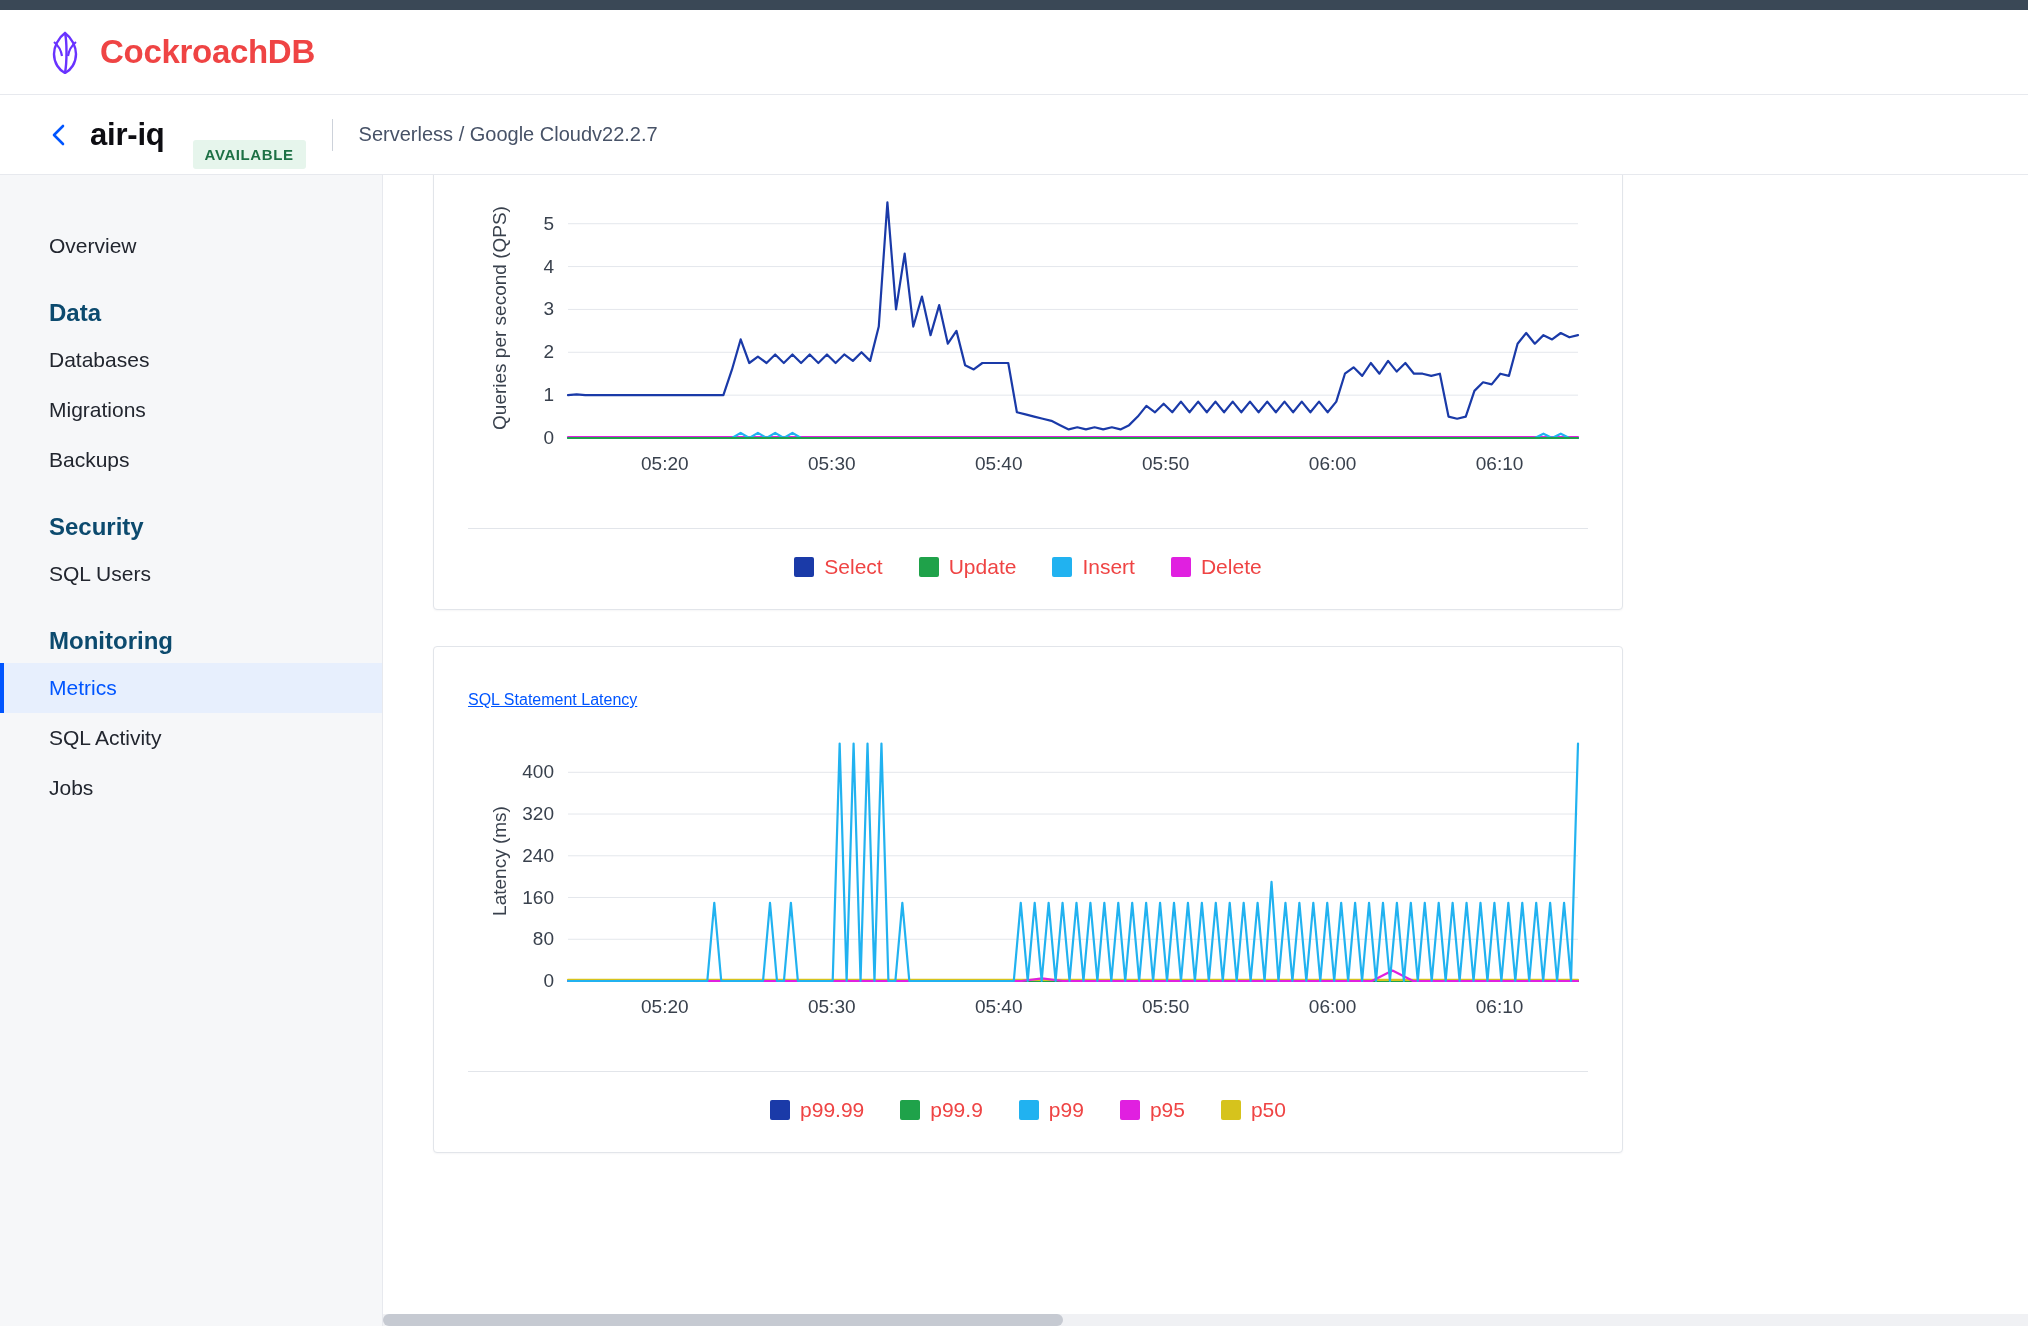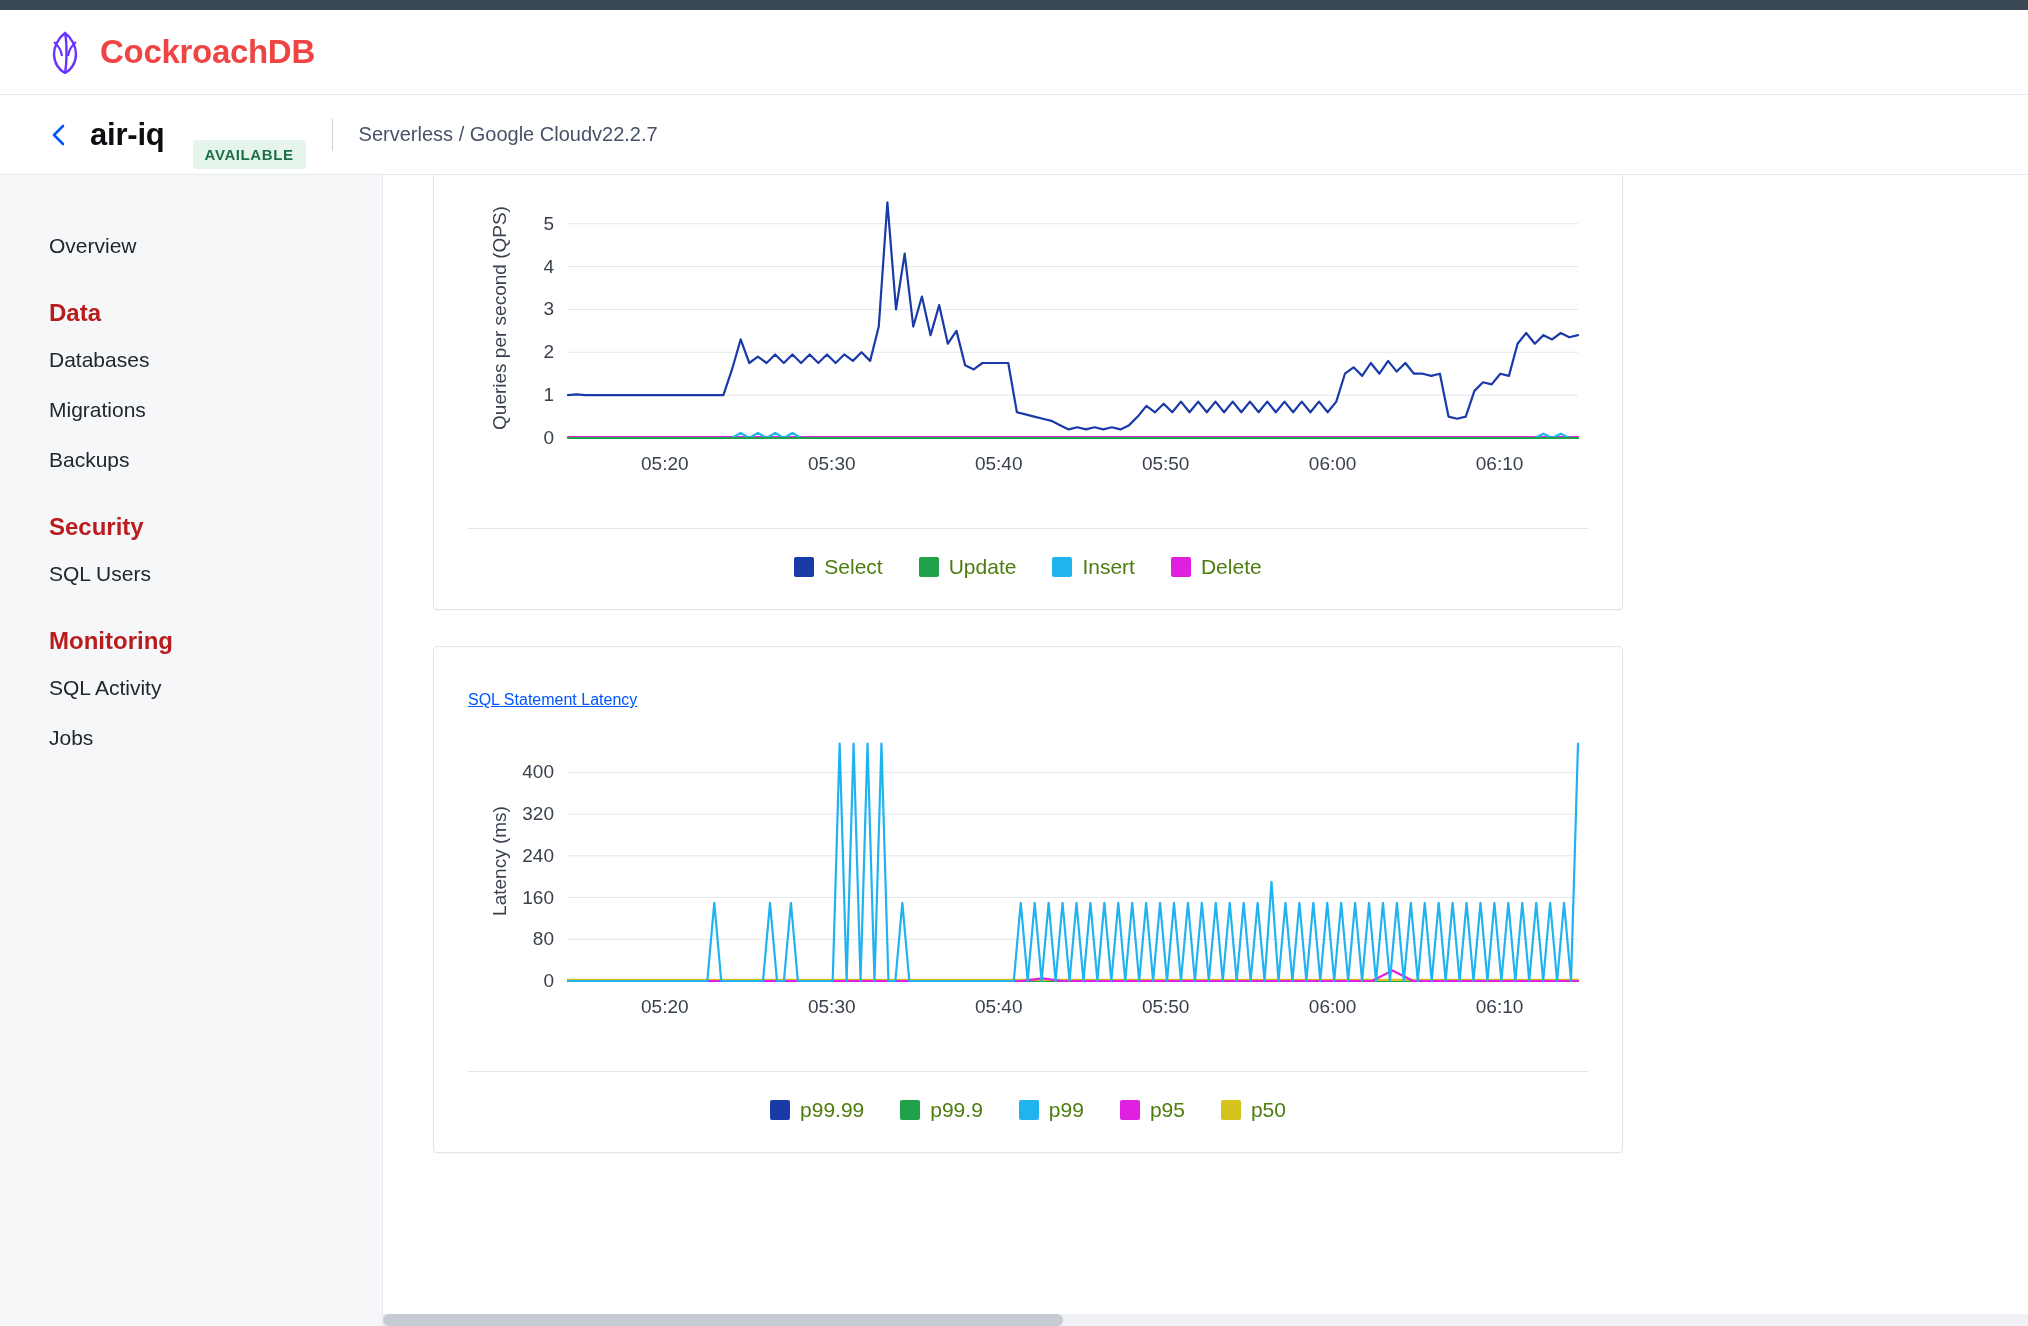--- a/index.html
+++ b/index.html
@@ -107,21 +107,21 @@
     cursor: pointer;
   }
   .nav-link.active {
     background: #e7effd;
     color: #0055ff;
     box-shadow: inset 4px 0 0 #0055ff;
   }
   .nav-section {
     font-size: 24px;
     font-weight: 700;
-    color: #b91c1c;
+    color: #0c4a6e;
     padding: 28px 0 8px 49px;
   }
   .content {
     flex: 1;
     background: #ffffff;
     padding: 0 0 0 0;
     overflow: hidden;
     position: relative;
   }
   .card {
@@ -154,21 +154,21 @@
     padding: 26px 0 30px 0;
     display: flex;
     justify-content: center;
     gap: 36px;
   }
   .legend-item {
     display: flex;
     align-items: center;
     gap: 10px;
     font-size: 21px;
-    color: #4d7c0f;
+    color: #ef4444;
     cursor: pointer;
   }
   .legend-swatch {
     width: 20px;
     height: 20px;
     border-radius: 2px;
     display: inline-block;
   }
   .scrollbar-h {
     position: absolute;
@@ -222,20 +222,21 @@
 
   <nav class="sidebar">
     <a class="nav-link">Overview</a>
     <div class="nav-section">Data</div>
     <a class="nav-link">Databases</a>
     <a class="nav-link">Migrations</a>
     <a class="nav-link">Backups</a>
     <div class="nav-section">Security</div>
     <a class="nav-link">SQL Users</a>
     <div class="nav-section">Monitoring</div>
+    <a class="nav-link active">Metrics</a>
     <a class="nav-link">SQL Activity</a>
     <a class="nav-link">Jobs</a>
   </nav>
 
   <main class="content">
 
     <section class="card first">
       <div class="chart-wrap">
         <svg id="chart1" width="1150" height="330" viewBox="0 0 1150 330">
             <line x1="100" y1="262" x2="1110" y2="262" stroke="#e4e7ec" stroke-width="1"></line>

